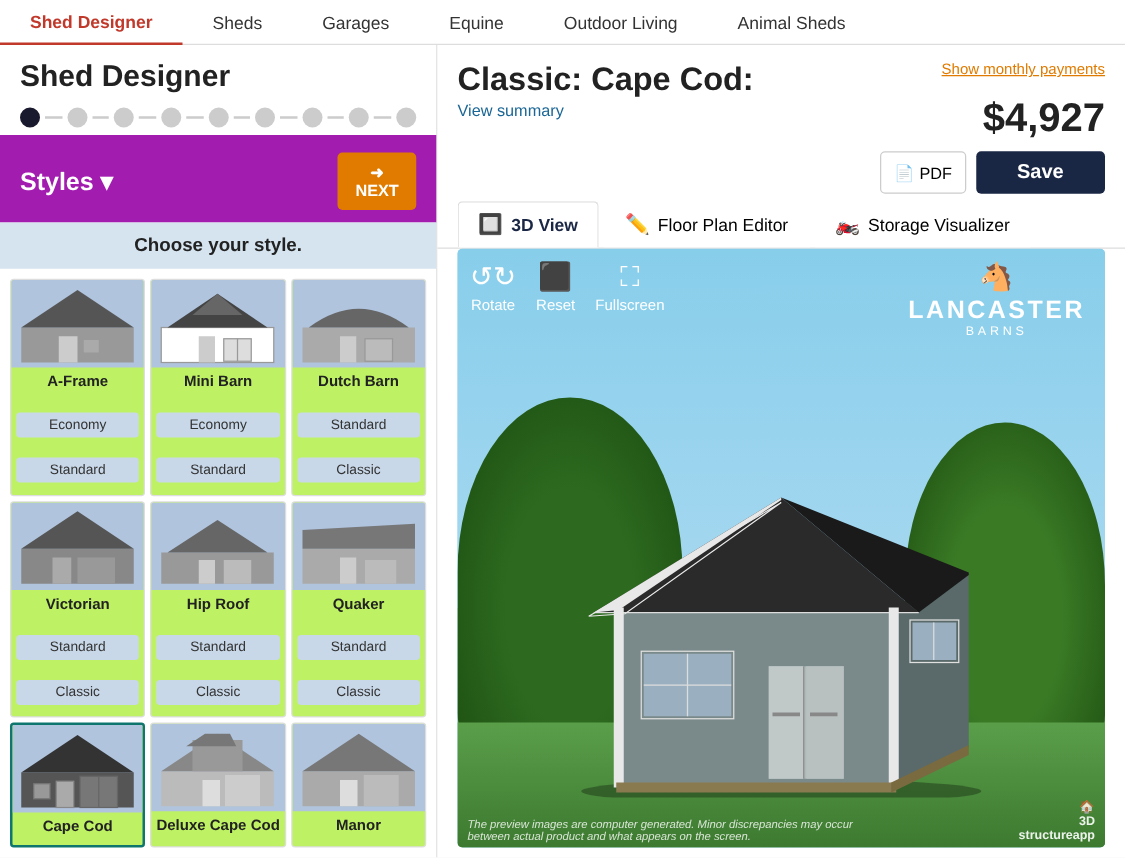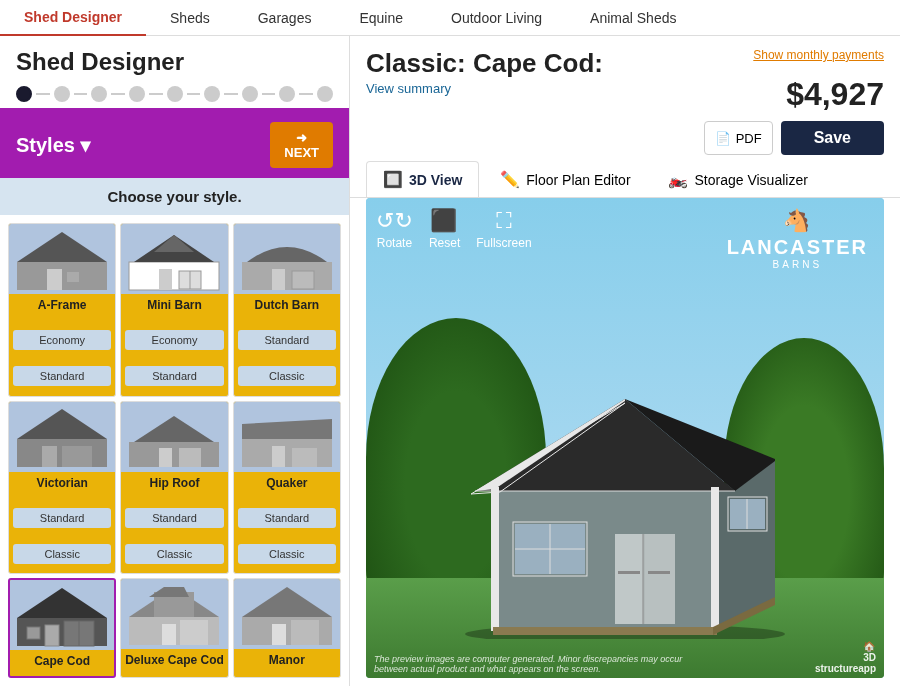--- a/index.html
+++ b/index.html
@@ -130,27 +130,27 @@
       overflow-y: auto;
       flex: 1;
       padding: 8px;
       display: grid;
       grid-template-columns: repeat(3, 1fr);
       gap: 4px;
     }
 
     .style-card {
       border: 1px solid #ddd;
-      background: #eab308;
+      background: #bef264;
       border-radius: 3px;
       overflow: hidden;
       cursor: pointer;
     }
     .style-card.selected {
-      border: 2px solid #a21caf;
+      border: 2px solid #0f766e;
     }
     .style-card .card-img {
       width: 100%;
       height: 70px;
       background: #b0c4de;
       display: flex;
       align-items: center;
       justify-content: center;
       overflow: hidden;
     }

